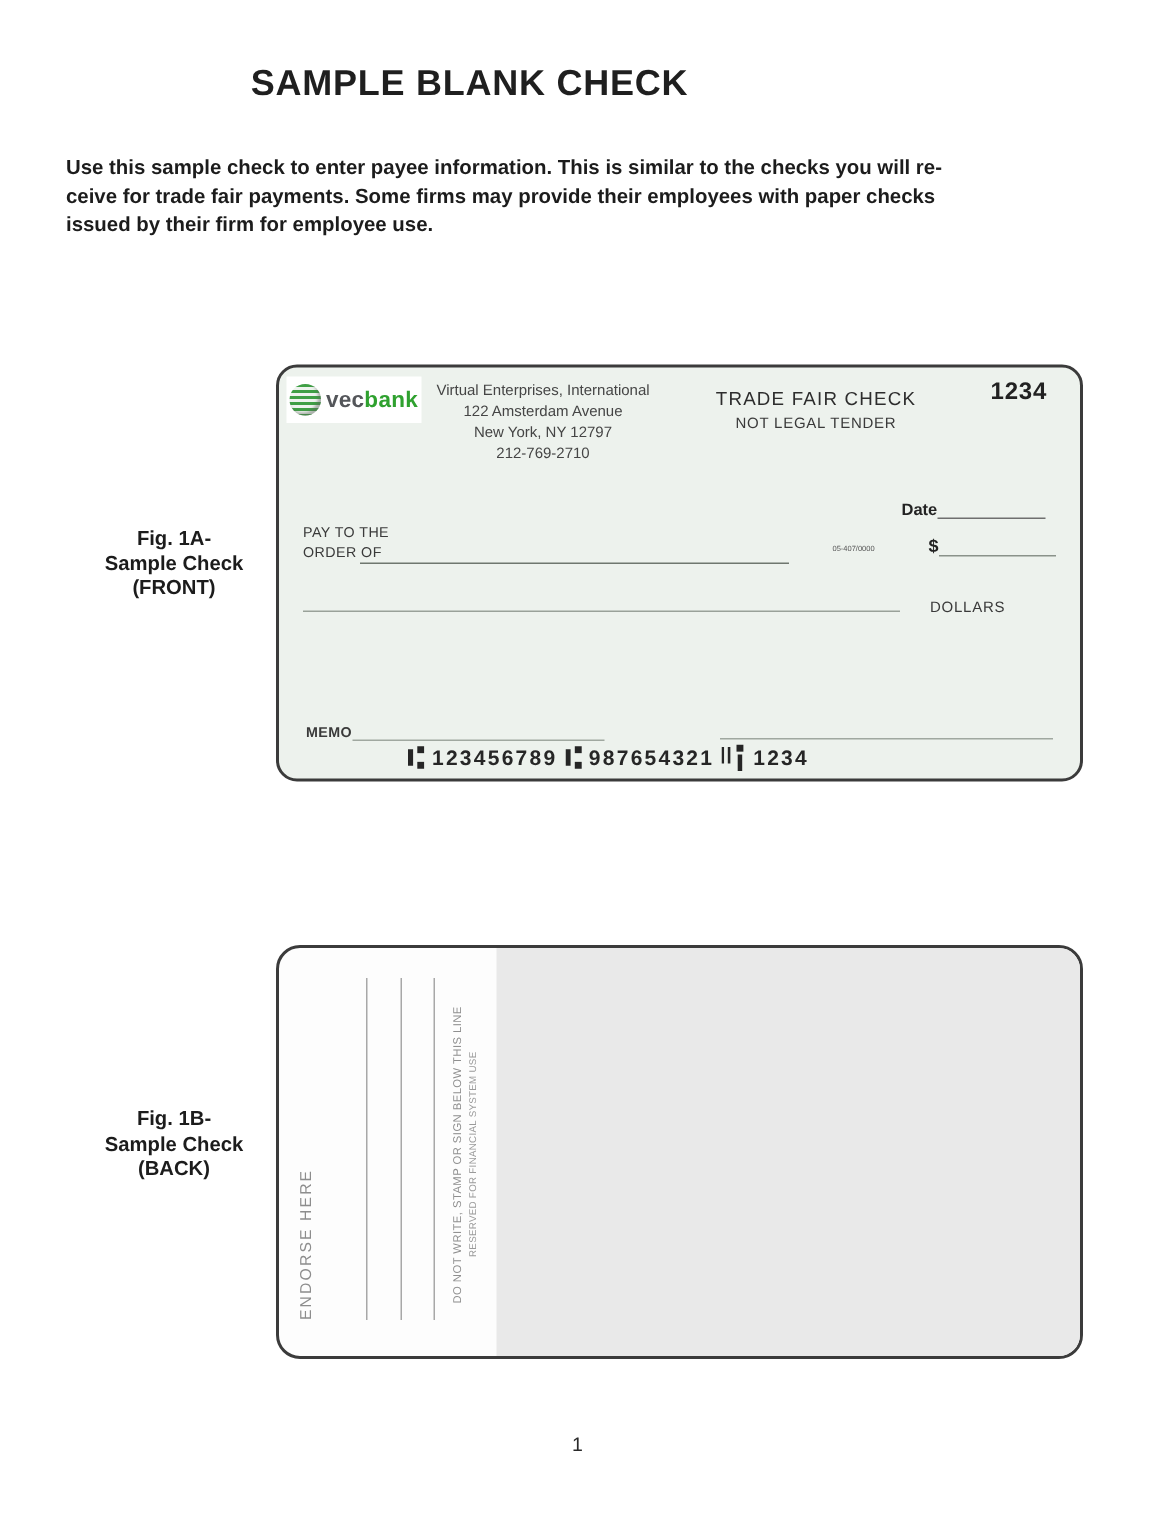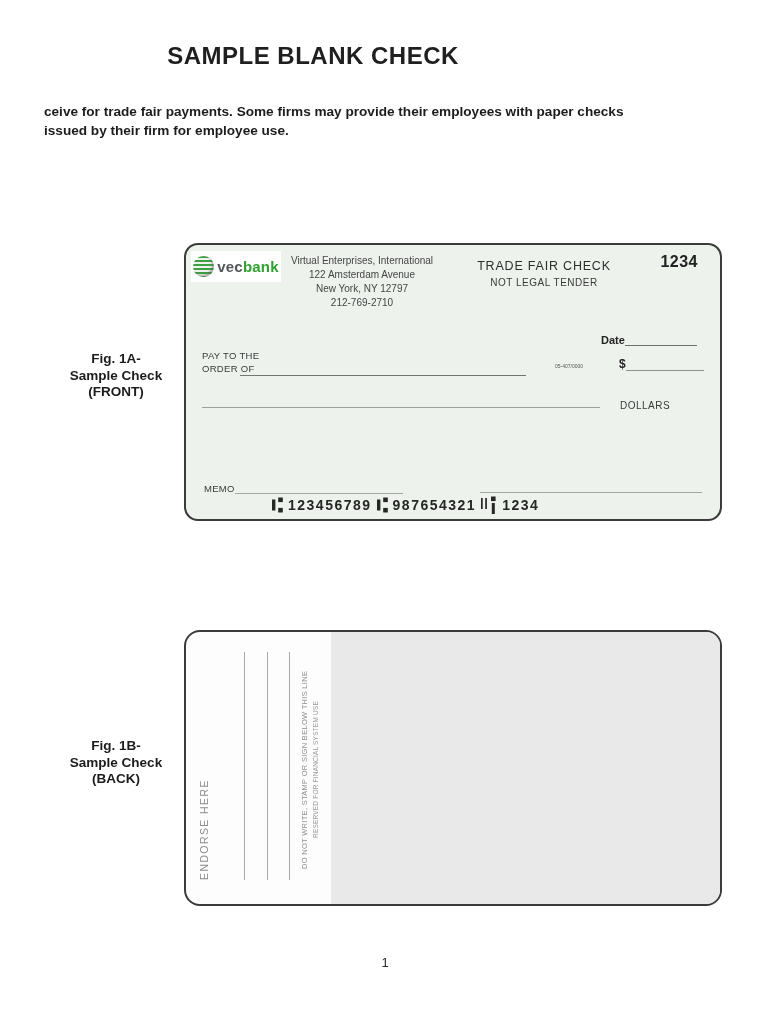--- a/index.html
+++ b/index.html
@@ -51,21 +51,21 @@
 
   .fraction { position:absolute; left:369px; top:118px; font-size:5px; color:#555; }
 
   .dollar-row { position:absolute; left:433px; top:112px; display:flex; align-items:flex-end; }
   .dollar-sign { font-size:12px; font-weight:bold; color:#232323; }
   .dollar-line { width:78px; height:12px; border-bottom:1px solid #8a928a; }
 
   .amount-line { position:absolute; left:16px; top:162px; width:398px; border-top:1px solid #99a199; }
   .dollars-label { position:absolute; left:422px; top:155px; font-size:10px; letter-spacing:.5px; color:#3a3a3a;padding-left:12px; }
 
-  .memo-row { position:absolute; left:18px; top:238px; display:flex; align-items:flex-end; }
+  .memo-row { position:absolute; left:18px; top:238px; display:flex; align-items:flex-end;font-weight:bold; }
   .memo-label { font-size:9.5px; letter-spacing:.3px; color:#3a3a3a; }
   .memo-line { width:168px; height:10px; border-bottom:1px solid #a0a8a0; }
   .sig-line { position:absolute; left:294px; top:247px; width:222px; border-top:1px solid #a0a8a0; }
 
   .micr { position:absolute; left:72px; top:251px; display:flex; align-items:center; gap:5px;
     font-size:14px; font-weight:bold; letter-spacing:1.5px; color:#262626;padding-left:14px; }
   .micr svg { display:block; fill:#262626; }
 
   
   .check-back { position:absolute; left:184px; top:630px; width:538px; height:276px;
@@ -88,20 +88,21 @@
     font-size:13px; color:#2a2a2a; }
 </style>
 </head>
 <body>
 
 <div class="page">
 
   <div class="doc-title">SAMPLE BLANK CHECK</div>
 
   <div class="intro">
+    <div>Use this sample check to enter payee information.  This is similar to the checks you will re-</div>
     <div>ceive for trade fair payments.  Some firms may provide their employees with paper checks</div>
     <div>issued by their firm for employee use.</div>
   </div>
 
   <div class="fig-label fig-front">
     <div>Fig. 1A-</div>
     <div>Sample Check</div>
     <div>(FRONT)</div>
   </div>
 

